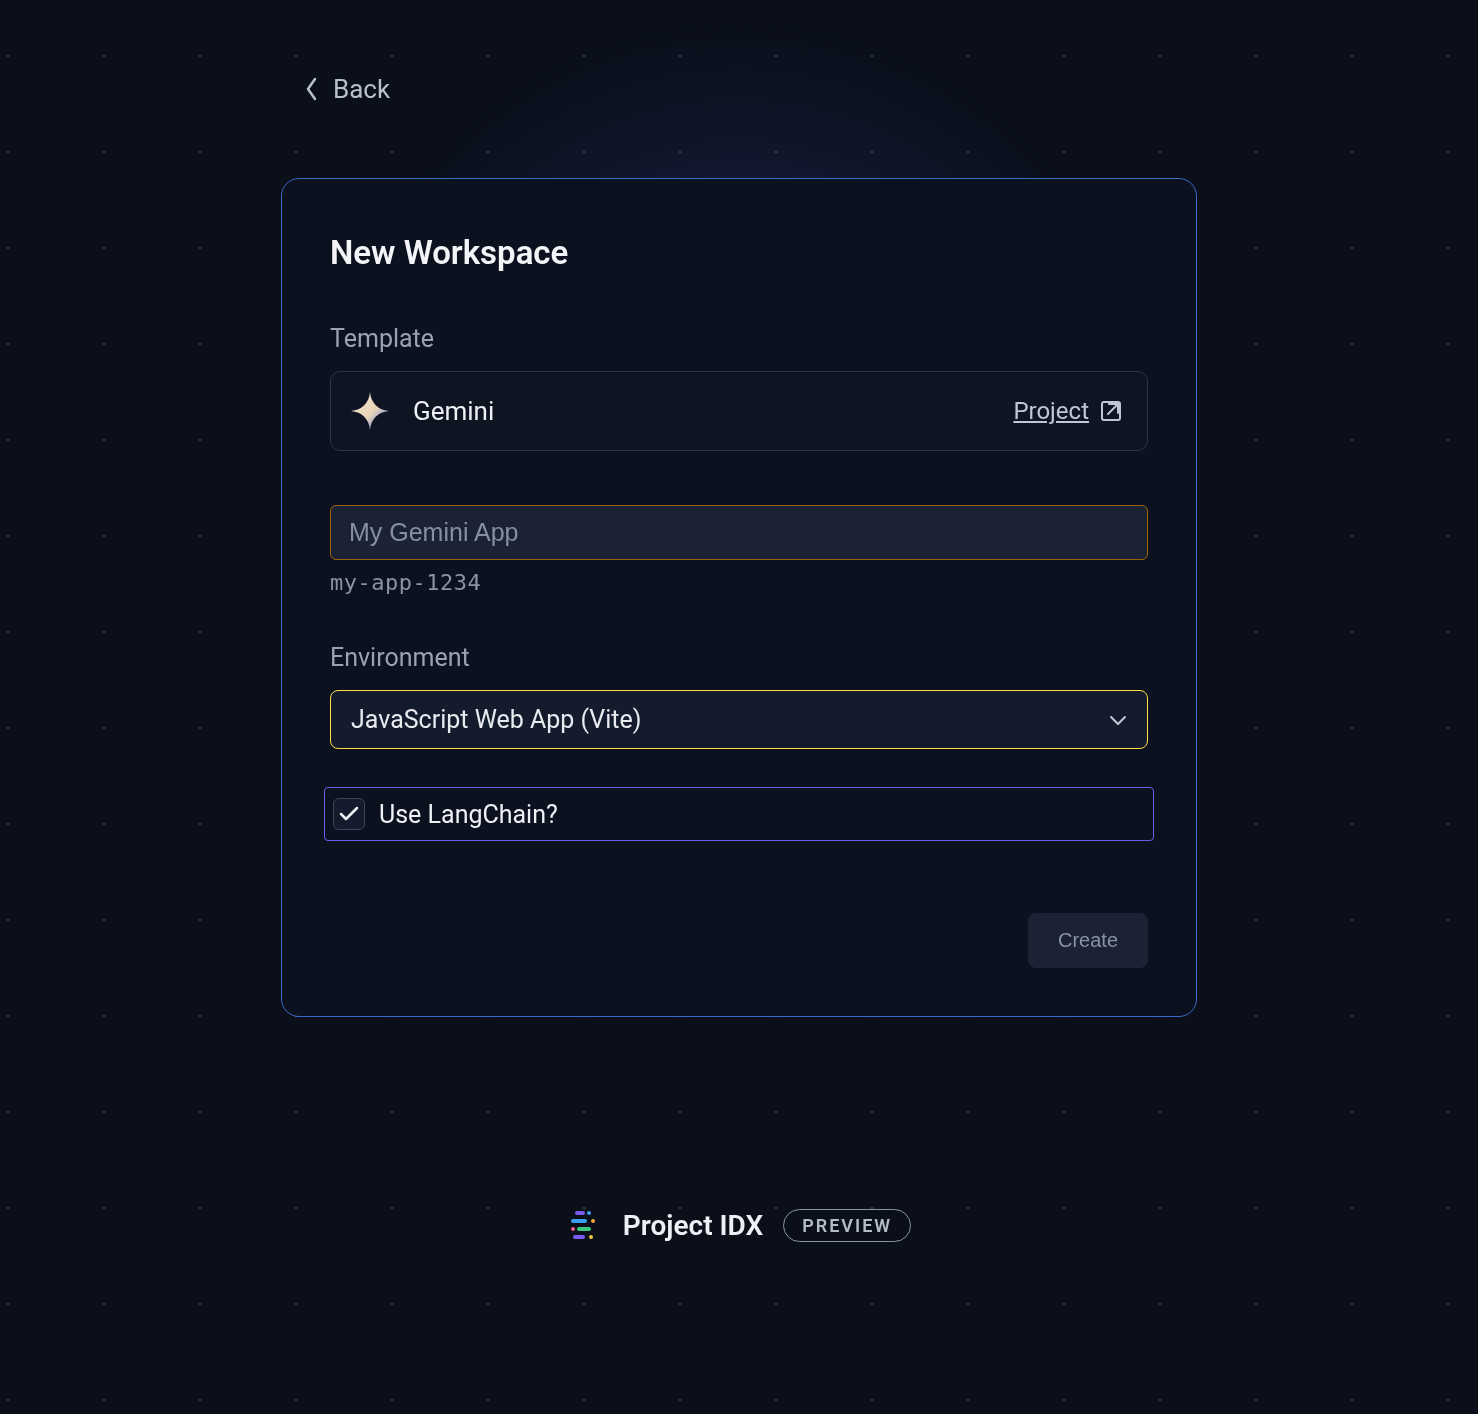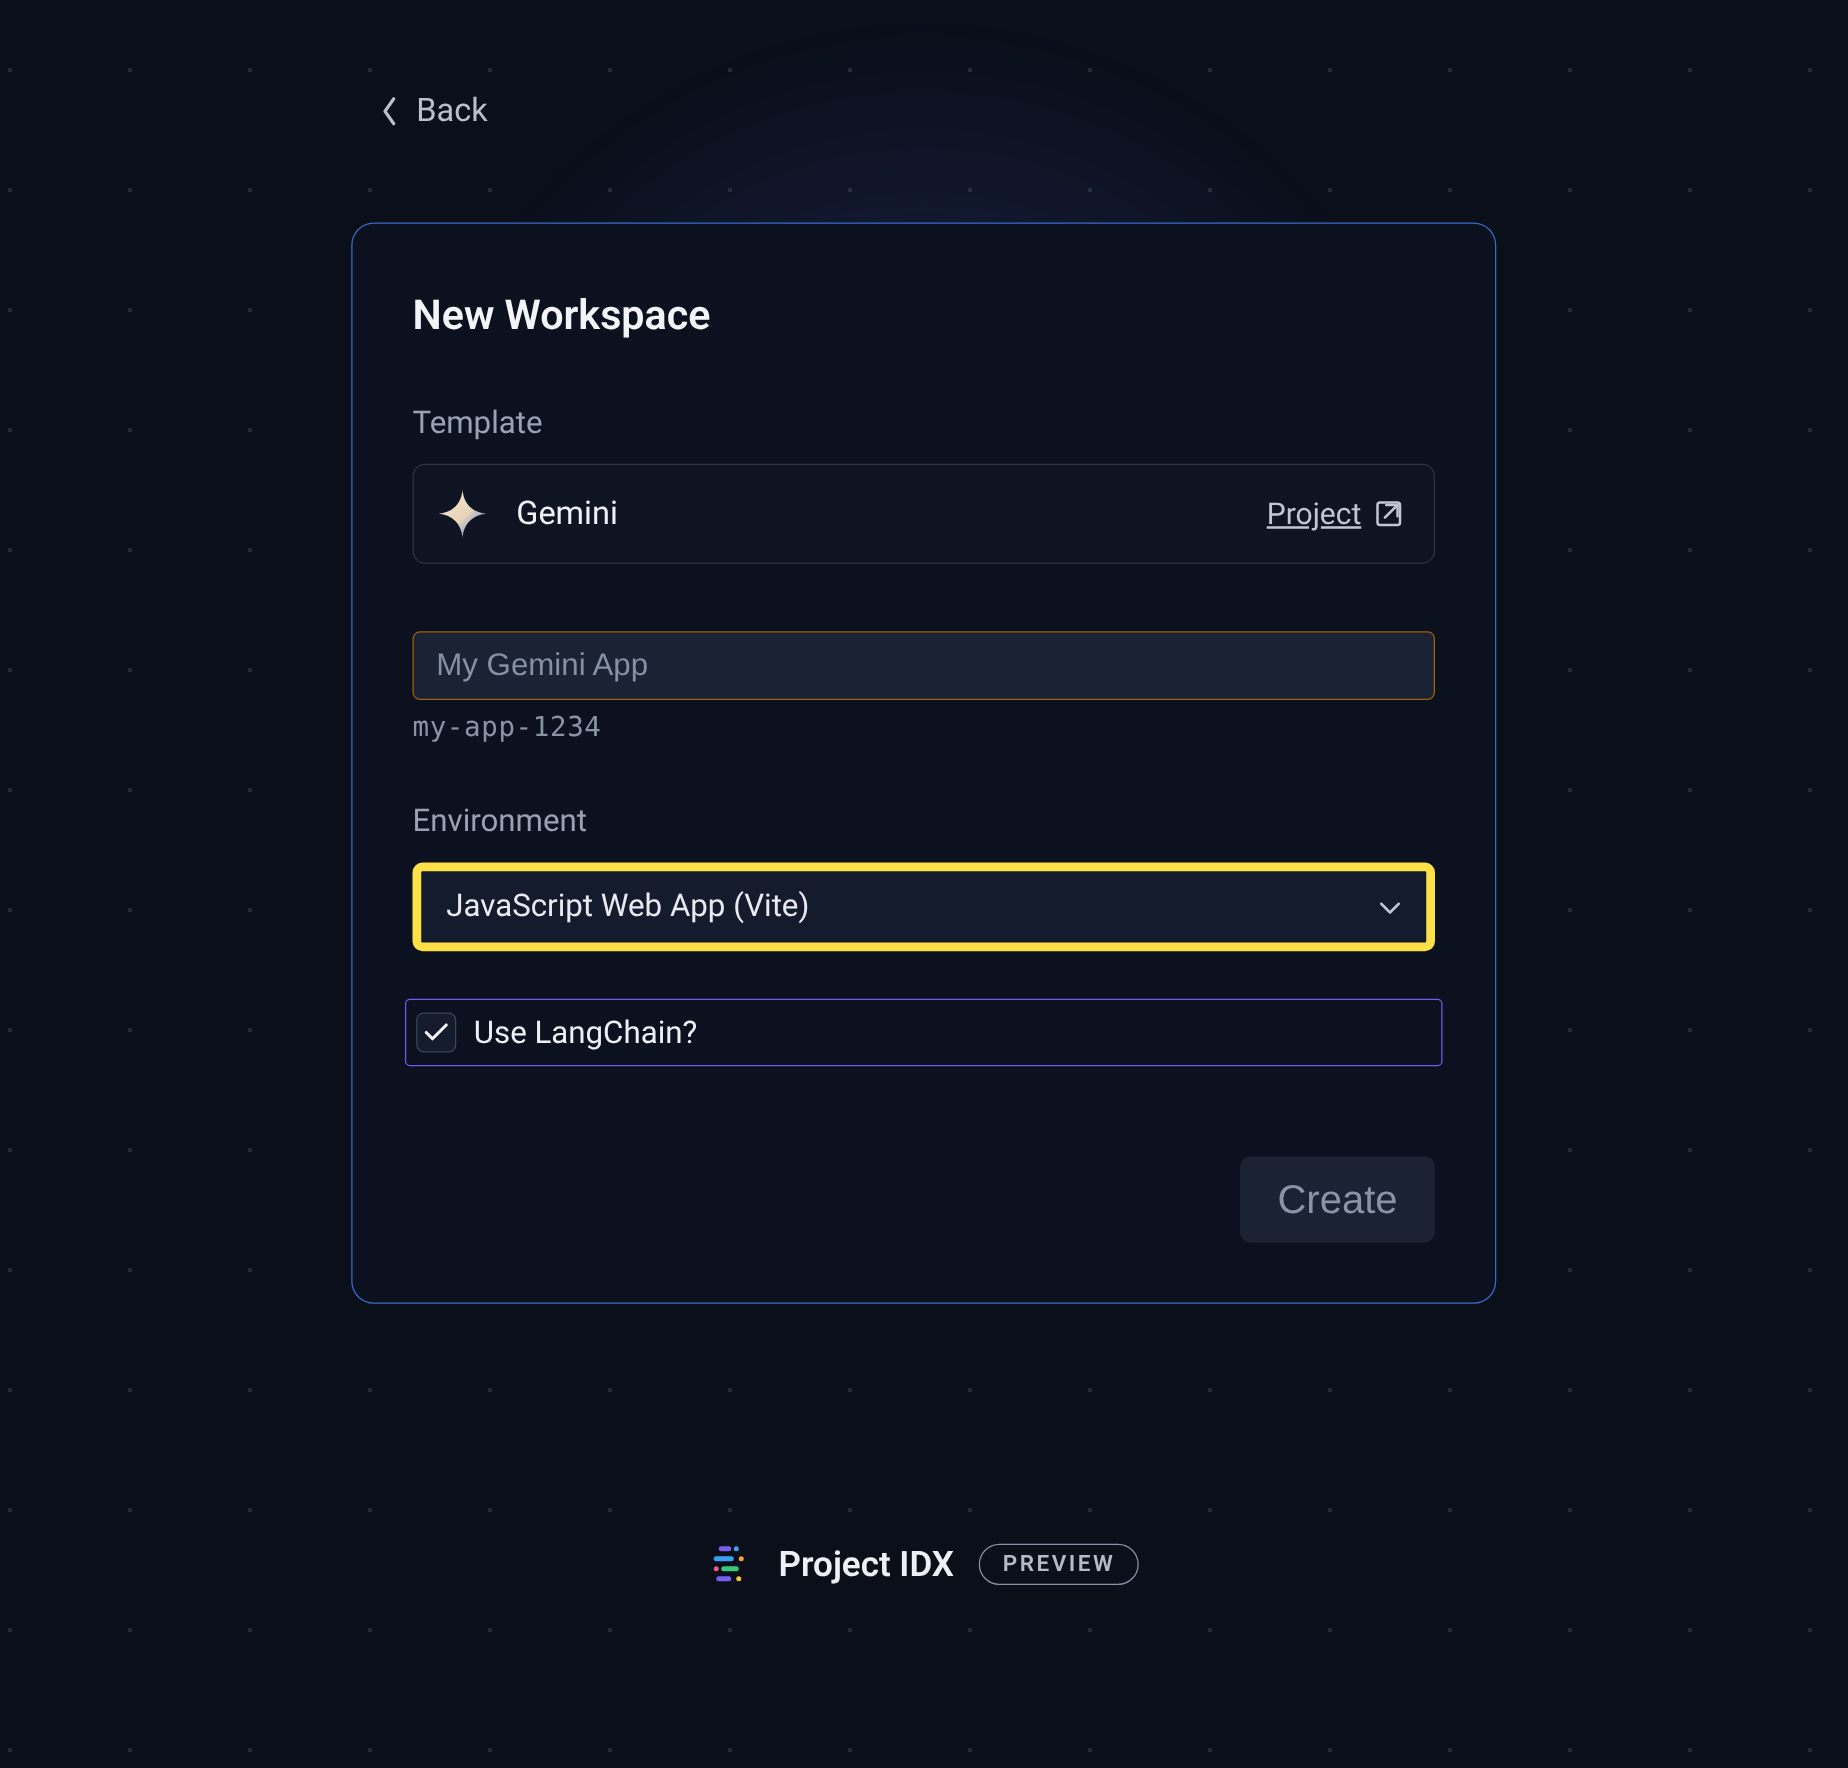--- a/index.html
+++ b/index.html
@@ -104,21 +104,21 @@
   .slug {
     font-family: ui-monospace, SFMono-Regular, Menlo, Consolas, monospace;
     font-size: 22px;
     color: #8a93a6;
     margin-bottom: 48px;
     margin-top: 10px;
     letter-spacing: 0.5px;
   }
   .select-box {
     width: 100%;
-    border: 7px solid #fde047;
+    border: 1px solid #fde047;
     background: #141b2c;
     color: #e8eaf0;
     font-size: 25px;
     border-radius: 8px;
     padding: 14px 20px;
     display: flex;
     align-items: center;
     justify-content: space-between;
     cursor: pointer;
     margin-bottom: 38px;
@@ -144,21 +144,21 @@
     border-radius: 6px;
     background: #141b2c;
     display: flex; align-items: center; justify-content: center;
   }
   .checkbox svg { width: 20px; height: 16px; stroke: #f2f4f8; }
   .checkbox-label { font-size: 25px; color: #eef0f5; }
   .actions { display: flex; justify-content: flex-end; }
   .create-btn {
     background: #1a2233;
     color: #8a93a6;
-    font-size: 32px;
+    font-size: 20px;
     border: none;
     border-radius: 8px;
     padding: 16px 30px;
     cursor: pointer;
   }
   .footer {
     margin-top: 190px;
     display: flex;
     align-items: center;
     gap: 20px;

